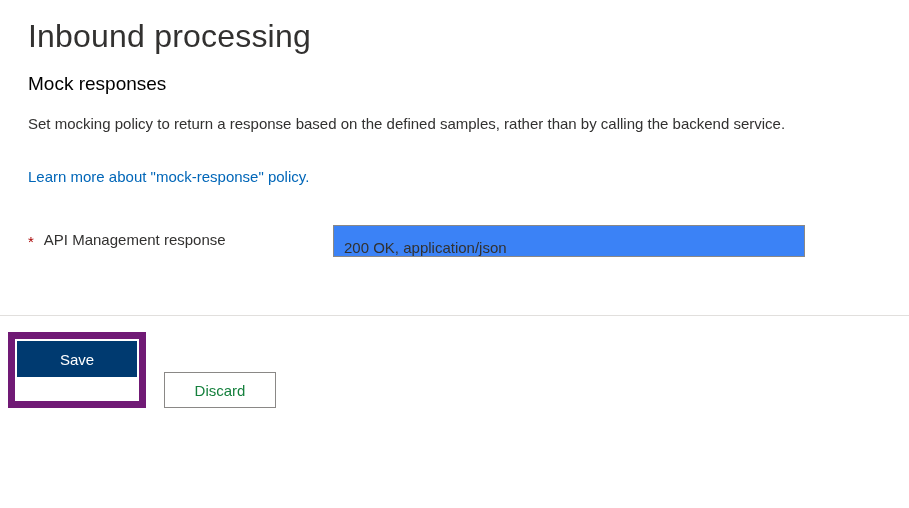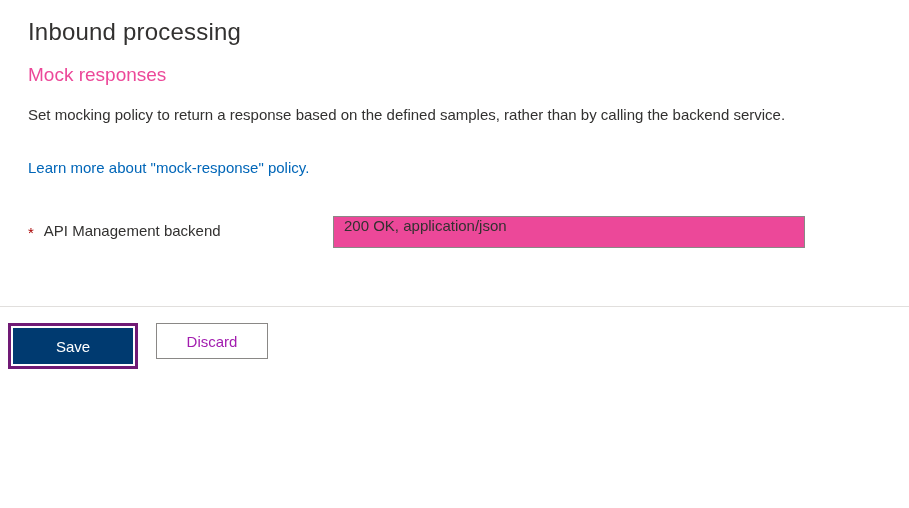--- a/index.html
+++ b/index.html
@@ -12,35 +12,35 @@
       background: #ffffff;
       color: #323130;
       width: 909px;
       height: 508px;
       position: relative;
     }
     .content {
       padding: 18px 28px 0 28px;
     }
     .page-title {
-      font-size: 24px;
+      font-size: 32px;
       font-weight: 400;
       color: #323130;
       margin-bottom: 18px;
       letter-spacing: 0.2px;
     }
     .page-subtitle {
       font-size: 15px;
       color: #323130;
       margin-bottom: 60px;
     }
     .section-title {
       font-size: 19px;
       font-weight: 400;
-      color: #ec4899;
+      color: #000000;
       margin-bottom: 20px;
     }
     .section-desc {
       font-size: 15px;
       color: #323130;
       margin-bottom: 36px;
     }
     .learn-more {
       color: #0066b8;
       font-size: 15px;
@@ -66,26 +66,26 @@
       line-height: 1.4;
     }
     .field-label {
       font-size: 15px;
       color: #323130;
     }
     .select-box {
       width: 472px;
       height: 32px;
       border: 1px solid #8a8886;
-      background: #ec4899;
+      background: #3b82f6;
       font-size: 15px;
       color: #323130;
       padding: 0 10px;
       display: flex;
-      align-items: flex-start;
+      align-items: flex-end;
       cursor: pointer;
     }
     .divider {
       border: none;
       border-top: 1px solid #e1dfdd;
       margin: 58px 0 0 0;
       width: 100%;
     }
     .button-bar {
       padding: 16px 8px;
@@ -97,50 +97,51 @@
       min-width: 112px;
       font-size: 15px;
       font-family: inherit;
       cursor: pointer;
       display: inline-flex;
       align-items: center;
       justify-content: center;
       padding: 0 18px;
     }
     .btn-primary-wrap {
-      border: 3px solid #701a75;
+      border: 7px solid #701a75;
       padding: 2px;
       display: inline-block;
     }
     .btn-primary {
       background: #003a70;
       color: #ffffff;
       border: 1px solid #003a70;
       min-width: 120px;
     }
     .btn-secondary {
       background: #ffffff;
-      color: #a21caf;
+      color: #15803d;
       border: 1px solid #8a8886;
+      margin-top: 40px;
     }
   </style>
 </head>
 <body>
 
 <div class="content">
   <h1 class="page-title">Inbound processing</h1>
 
   <h2 class="section-title">Mock responses</h2>
   <p class="section-desc">Set mocking policy to return a response based on the defined samples, rather than by calling the backend service.</p>
   <a class="learn-more">Learn more about "mock-response" policy.</a>
 
   <div class="form-row">
     <div class="label-wrap">
       <span class="required-star">*</span>
-      <span class="field-label">API Management backend</span>
+      <span class="field-label">API Management response</span>
     </div>
     <div class="select-box">
       <span>200 OK, application/json</span>
     </div>
   </div>
 </div>
 
 <hr class="divider">
 
 <div class="button-bar">

